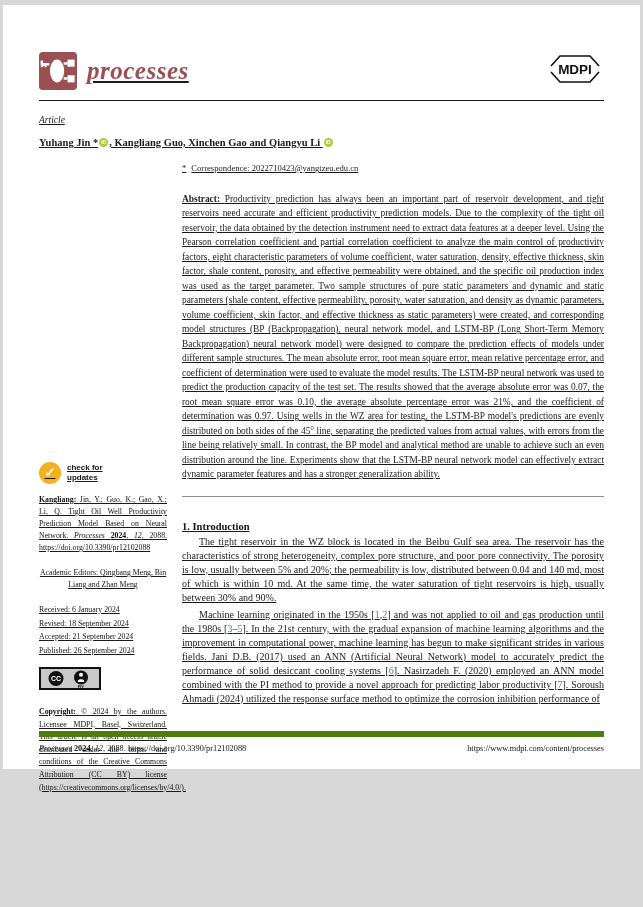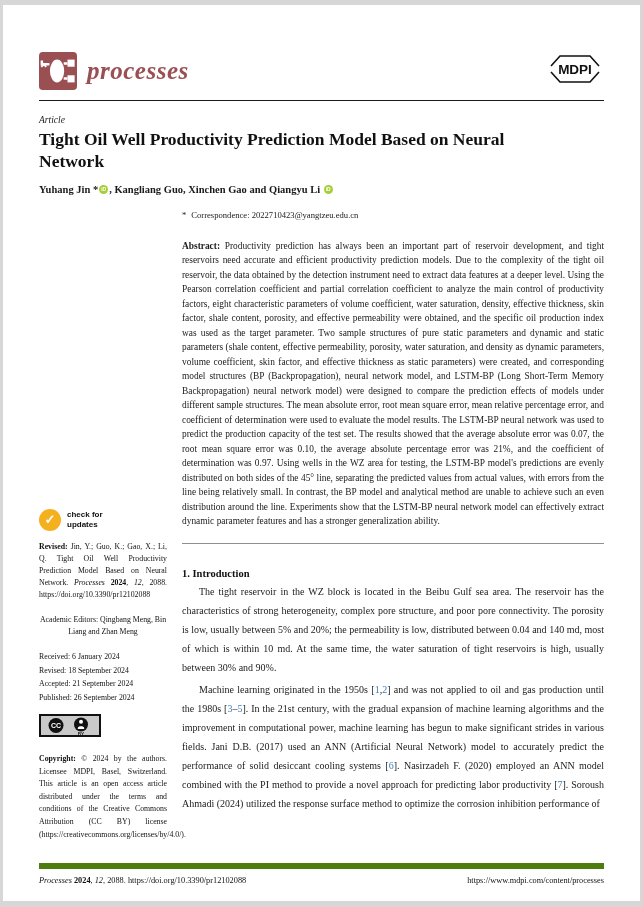--- a/index.html
+++ b/index.html
@@ -1,21 +1,21 @@
 <!DOCTYPE html>
 <html style="--brand: #9a4f52; --link: #3c7dbb; --orcid: #a6ce39; --check: #f5b01e;"><head>
 <meta charset="utf-8">
 <style>
   :root{
     --brand:#9a4f52; --link:#3c7dbb; --orcid:#a6ce39; --check:#f5b01e;
   }
   *{box-sizing:border-box; margin:0; padding:0;}
   html,body{width:643px; height:907px; overflow:hidden;}
   body{background:#d7d7d7; font-family:"Liberation Serif","DejaVu Serif",serif; color:#1a1a1a;}
-  .page{position:relative; width:637px; height:896px; margin:5px 3px 6px 3px; background:#ffffff;}
+  .page{position:relative; width:637px; height:764px; margin:5px 3px 6px 3px; background:#ffffff;text-decoration:underline;}
 
   
   .header{display:flex; justify-content:space-between; align-items:center; padding:46px 36px 0 36px;}
   .brand{display:flex; align-items:center; gap:10px;}
   .brand-name{font-style:italic; font-weight:bold; font-size:25px; color:var(--brand); letter-spacing:.5px;}
   .header-rule{margin:9px 36px 0 36px; border-bottom:1.5px solid #1a1a1a;}
 
   .article-type{margin:14px 36px 0 36px; font-style:italic; font-size:9.5px;}
   .title{margin:3px 36px 0 36px; max-width:500px; font-size:17.5px; line-height:22px; font-weight:bold; color:#111;}
   .authors{margin:12px 36px 0 36px; font-size:10.5px; font-weight:bold;}
@@ -43,21 +43,21 @@
   .seg-i{font-style:italic;}
   .seg-link{color:var(--link); cursor:pointer;}
 
   
   .affiliation{font-size:8.6px; line-height:11.8px;}
   .corr{display:flex; gap:5px; margin-top:1px;}
   .abstract{margin-top:17px; font-size:9.4px; line-height:14.5px; text-align:justify;}
   .keywords{margin-top:15px; font-size:9.4px; line-height:14px;}
   .kw-rule{margin-top:14px; border-top:1px solid #8f8f8f;}
   .sec{margin-top:24px; font-size:10.5px; font-weight:bold; color:#111;}
-  .body-p{margin-top:7px; font-size:10px; line-height:19px; text-align:justify;}
+  .body-p{margin-top:7px; font-size:10px; line-height:14px; text-align:justify;}
   .body-p.indent{text-indent:17px; margin-top:3px;}
 
   
   .footer{position:absolute; left:36px; right:36px; bottom:16px; border-top:6px solid #4d7c0f;
           padding-top:7px; display:flex; justify-content:space-between; font-size:8.3px; color:#111;}
 </style>
 </head>
 <body>
 
 <div class="page">
@@ -79,38 +79,37 @@
       <svg width="58" height="36" viewBox="0 0 58 36">
         <path d="M5 15 L14 5 H44 L53 15" fill="none" stroke="#111" stroke-width="1.6"></path>
         <path d="M5 21 L14 31 H44 L53 21" fill="none" stroke="#111" stroke-width="1.6"></path>
         <text x="29" y="23" text-anchor="middle" font-weight="bold" font-size="13.5" font-family="Liberation Sans, sans-serif" fill="#111">MDPI</text>
       </svg>
     </div>
   </div>
   <div class="header-rule"></div>
 
   <div class="article-type">Article</div>
-  <h1 class="title">Tight Oil Well Productivity Prediction Model Based on Neural Network</h1>
 
   <div class="authors">
     <span>Yuhang Jin *</span><span class="orcid">iD</span><span>, Kangliang Guo, Xinchen Gao and Qiangyu Li </span><span class="orcid">iD</span>
   </div>
 
   <div class="columns">
 
     <aside class="sidebar">
       <div class="check-badge">
         <span class="check-circle">✓</span>
         <span class="check-text">
           <span>check for</span><br>
           <span>updates</span>
         </span>
       </div>
 
-      <p class="side"><span class="seg-b">Revised: </span><span>Jin, Y.; Guo, K.; Gao, X.; Li, Q. Tight Oil Well Productivity Prediction Model Based on Neural Network. </span><span class="seg-i">Processes </span><span class="seg-b">2024</span><span>, </span><span class="seg-i">12</span><span>, 2088. https://doi.org/10.3390/pr12102088</span></p>
+      <p class="side"><span class="seg-b">Kangliang: </span><span>Jin, Y.; Guo, K.; Gao, X.; Li, Q. Tight Oil Well Productivity Prediction Model Based on Neural Network. </span><span class="seg-i">Processes </span><span class="seg-b">2024</span><span>, </span><span class="seg-i">12</span><span>, 2088. https://doi.org/10.3390/pr12102088</span></p>
 
       <p class="side" style="text-align:center; margin-top:13px;">Academic Editors: Qingbang Meng, Bin Liang and Zhan Meng</p>
 
       <div class="side dates" style="margin-top:12px;">
         <div>Received: 6 January 2024</div>
         <div>Revised: 18 September 2024</div>
         <div>Accepted: 21 September 2024</div>
         <div>Published: 26 September 2024</div>
       </div>
 

